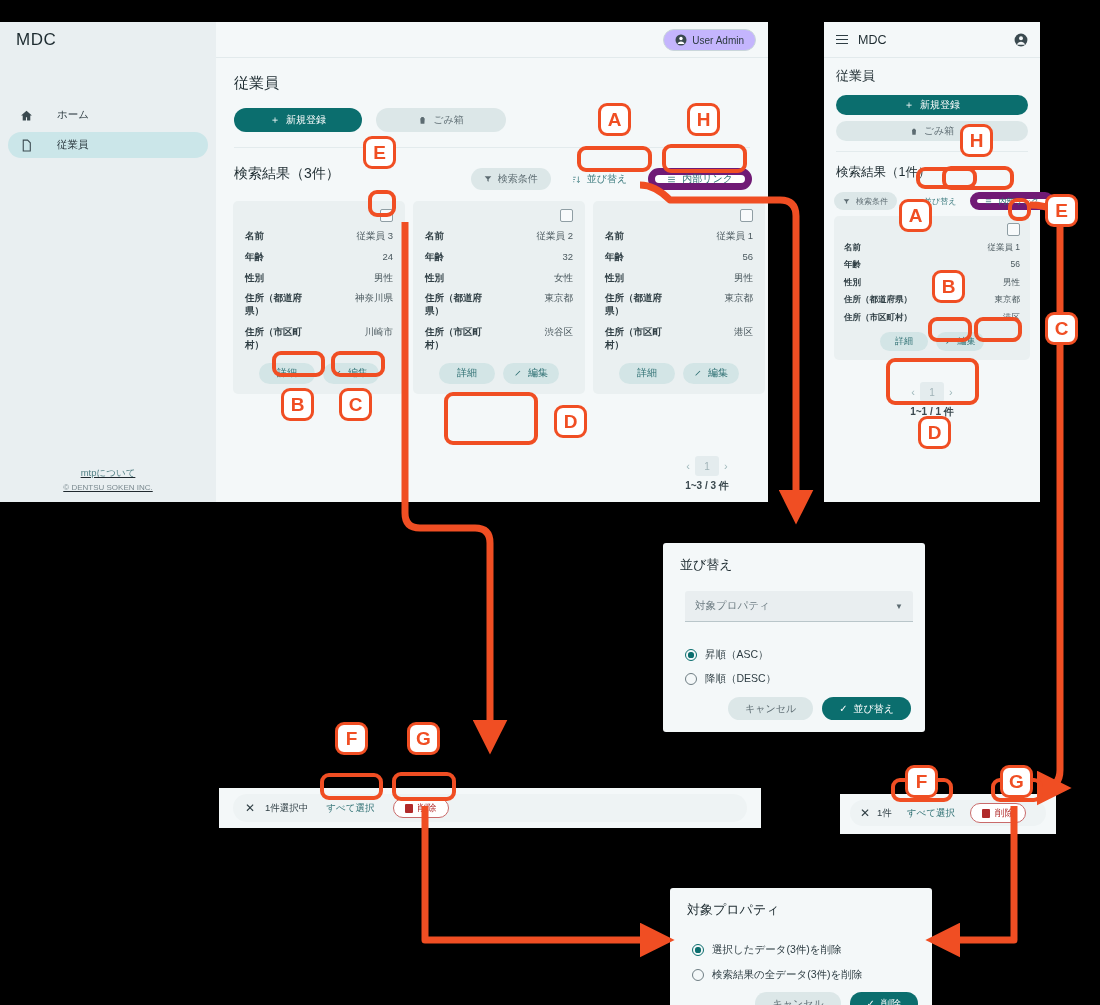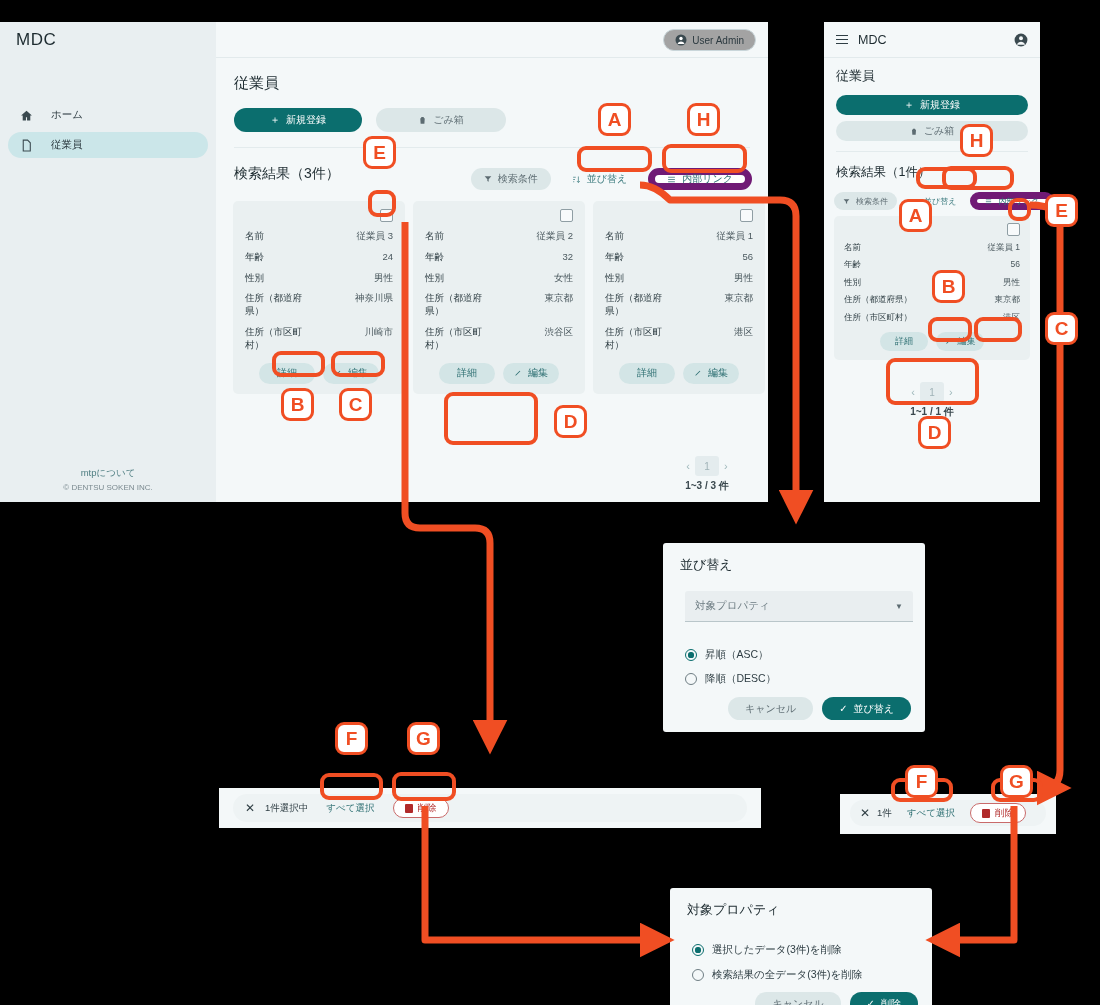--- a/index.html
+++ b/index.html
@@ -21,32 +21,32 @@
   .brand { position:absolute; left:16px; top:8px; font-size:17px; letter-spacing:.5px; color:#1d2b30; }
   .menu-search {
     position:absolute; left:12px; top:48px; width:192px; height:24px;
     border:1px solid #c3d0d4; border-radius:14px; background:#eef3f5;
     display:flex; align-items:center; gap:6px; padding:0 10px;
   }
   .menu-search .ph { color:#97a6ab; font-size:10.5px; }
   .svi { width:11px; height:11px; flex:0 0 auto; }
   .nav-item {
     position:absolute; left:8px; width:200px; height:26px; border-radius:13px;
-    display:flex; align-items:center; gap:18px; padding:0 12px; font-size:10.5px; color:#2c3a40;
+    display:flex; align-items:center; gap:24px; padding:0 12px; font-size:10.5px; color:#2c3a40;
   }
   .nav-item.active { background:#cbe6e9; }
   .nav-item .ni { width:13px; height:13px; flex:0 0 auto; color:#3b4a50; }
-  .footer-links { position:absolute; left:0; bottom:10px; width:216px; text-align:center; }
+  .footer-links { position:absolute; left:0; bottom:10px; width:216px; text-align:center;text-decoration:underline; }
   .footer-links .a1 { font-size:9.5px; color:#4f7e82; }
   .footer-links .a2 { font-size:8px; color:#7b8a90; margin-top:3px; }
 
   #topbar { position:absolute; left:216px; top:0; width:552px; height:36px; background:#f4f8f9; border-bottom:1px solid #e2eaec; }
   .user-chip {
     position:absolute; right:12px; top:7px; height:22px; border:1px solid #c9d6da;
-    border-radius:12px; background:#a3a3a3; display:flex; align-items:center; gap:5px;
+    border-radius:12px; background:#c4b5fd; display:flex; align-items:center; gap:5px;
     padding:0 11px; font-size:10px; color:#2c3a40;
   }
   .content { position:absolute; left:216px; top:36px; width:552px; height:444px; }
   .page-title { position:absolute; left:18px; top:16px; font-size:15px; color:#1d2b30; }
   .btn { display:inline-flex; align-items:center; justify-content:center; gap:6px;
          border-radius:15px; font-size:10px; border:1px solid transparent; white-space:nowrap; }
   .btn-primary { background:#0b6e6e; color:#fff; }
   .btn-soft { background:#dce7e8; color:#5d6c72; }
   .btn-ghost { background:transparent; color:#3f7d80; }
   .btn-outline { background:#fff; border:7px solid #701a75; color:#2d6f72; }
@@ -56,21 +56,21 @@
   .result-label { position:absolute; left:18px; top:107px; font-size:14px; color:#1d2b30; }
   .toolbar { position:absolute; right:16px; top:110px; display:flex; gap:8px; align-items:center; }
   .toolbar .btn { height:22px; padding:0 12px; }
 
   
   .cards { position:absolute; left:17px; top:143px; display:flex; gap:8px; }
   .card { width:172px; background:#eaf0f1; border-radius:5px; padding:8px 12px 10px; }
   .cbox { width:13px; height:13px; border:1.4px solid #8f9ea4; border-radius:2px; background:#f7fafb; margin-left:auto; }
   .cbrow { display:flex; }
   .kv { display:flex; justify-content:space-between; gap:8px; margin-top:8px; font-size:9.5px; line-height:1.35; }
-  .kv .k { color:#2f3e44; font-weight:normal; max-width:74px; }
+  .kv .k { color:#2f3e44; font-weight:bold; max-width:74px; }
   .kv .v { color:#4a585e; text-align:right; }
   .cardbtns { display:flex; gap:8px; justify-content:center; margin-top:11px; }
   .cardbtns .btn { height:21px; width:56px; background:#d3e5e6; color:#2d6f72; }
   .pager { position:absolute; left:450px; top:398px; width:82px; text-align:center; }
   .pager .row { display:flex; align-items:center; justify-content:center; gap:5px; }
   .pager .arw { color:#9fb8bb; font-size:11px; }
   .pager .cur { width:24px; height:20px; background:#e4ecee; color:#9fb2b7; border-radius:3px;
                 display:flex; align-items:center; justify-content:center; font-size:10px; }
   .pager .cap { font-size:10px; color:#3a484e; margin-top:3px; font-weight:bold; }
 

